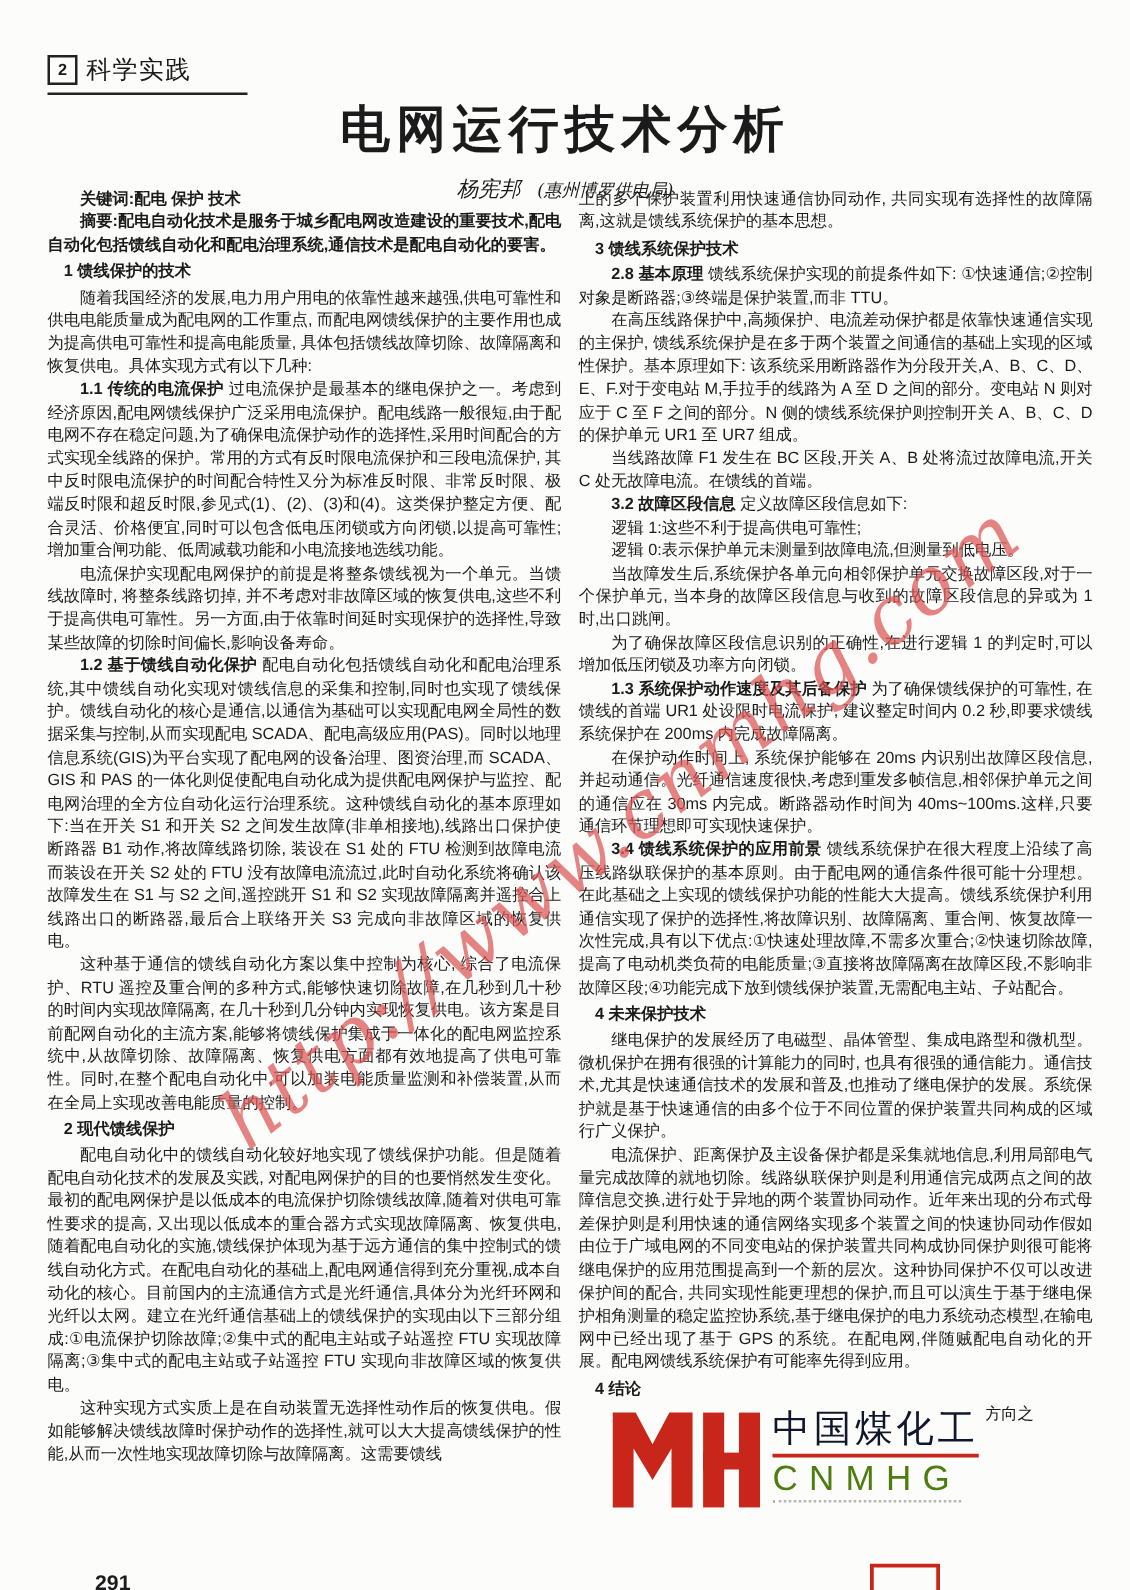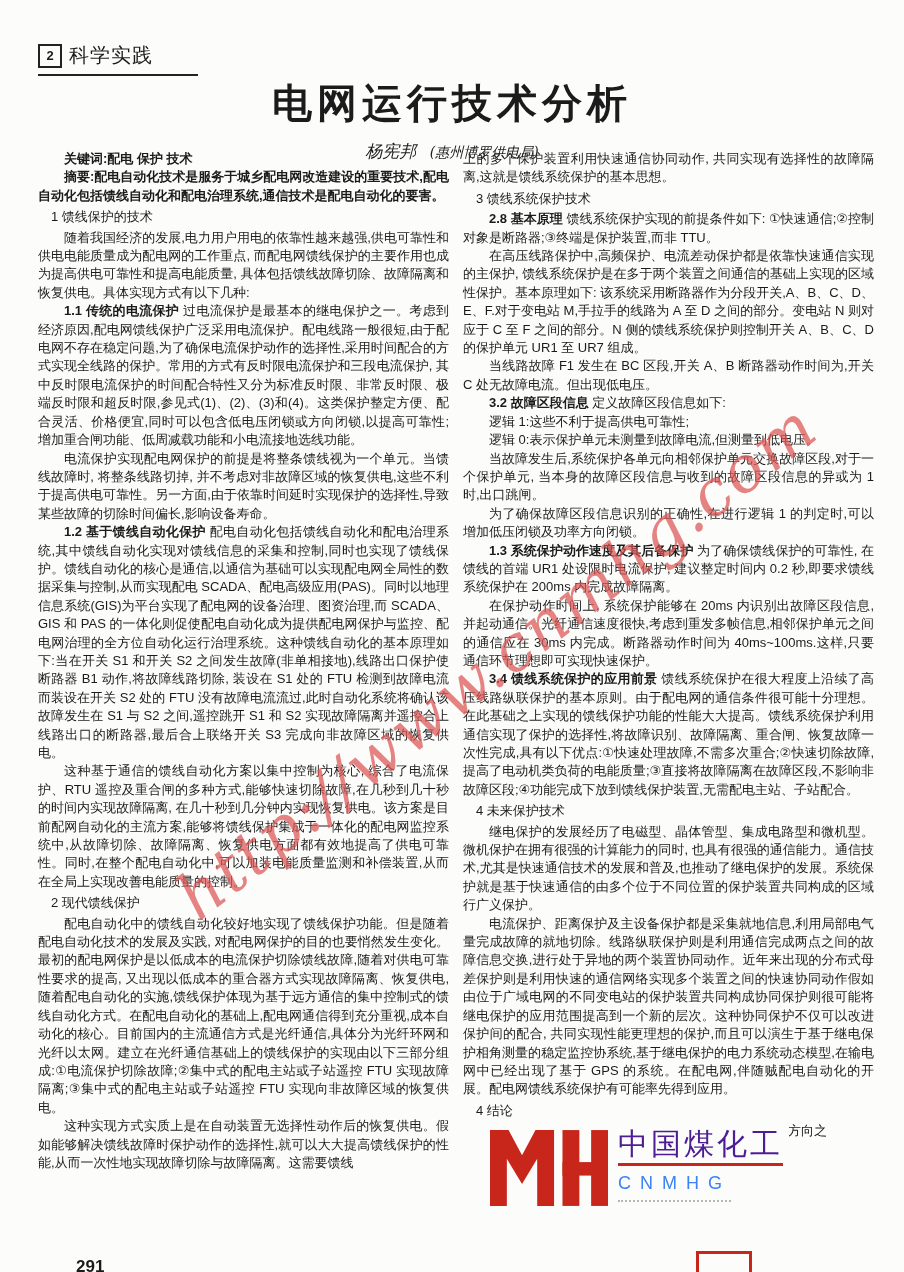--- a/index.html
+++ b/index.html
@@ -18,39 +18,39 @@
   .doc-title{position:absolute;top:76px;left:0;width:100%;text-align:center;margin:0;
     font-size:40px;font-weight:bold;letter-spacing:5px;}
   .author-line{position:absolute;top:140px;left:0;width:100%;text-align:center;
     font-family:"DejaVu Serif","Liberation Serif",serif;font-style:italic;font-size:17px;}
   .author-line .aff{font-size:14px;margin-left:8px;}
   
   .columns{position:absolute;top:150px;left:38px;right:30px;display:flex;gap:14px;}
   .col{width:calc(50% - 7px);font-size:13px;line-height:18.4px;text-align:justify;}
   .blk{text-indent:2em;}
   .blk.cont{text-indent:0;}
-  .blk.heading{font-weight:normal;text-indent:1em;margin:3px 0 2px 0;}
+  .blk.heading{font-weight:bold;text-indent:1em;margin:3px 0 2px 0;}
   .blk.abstract{font-weight:600;}
   .blk.keywords{font-weight:bold;}
   .blk b{font-weight:bold;}
   
   .watermark{
     position:absolute;left:185px;top:868px;z-index:5;white-space:nowrap;
     transform:rotate(-38deg);transform-origin:0 50%;
     font-family:"DejaVu Serif","Liberation Serif",serif;font-style:italic;
     font-size:64px;letter-spacing:2px;color:rgba(221,85,85,0.72);pointer-events:none;
   }
   
   .logo{position:absolute;left:486px;top:1124px;z-index:6;display:flex;align-items:flex-start;
     background:#fcfcfa;padding:4px 6px 2px 4px;}
   .logo svg{display:block;}
   .logo-text{margin-left:10px;}
-  .logo-cn{font-size:30px;color:#4c1d95;letter-spacing:3px;line-height:32px;
+  .logo-cn{font-size:30px;color:#0f172a;letter-spacing:3px;line-height:32px;
     border-bottom:3px solid #c8261a;padding-bottom:3px;}
-  .logo-en{font-size:18px;color:#3b82f6;letter-spacing:9px;line-height:30px;margin-top:2px;
+  .logo-en{font-size:28px;color:#4d7c0f;letter-spacing:9px;line-height:30px;margin-top:2px;
     border-bottom:2px dotted #b5b5b5;display:inline-block;padding-bottom:2px;}
   .stamp-frag{position:absolute;left:696px;top:1251px;width:50px;height:24px;
     border:3px solid #c8261a;z-index:6;background:transparent;}
   
   .page-number{position:absolute;left:76px;top:1257px;font-size:17px;font-weight:bold;}
 </style>
 </head>
 <body>
 
 <div class="page">
@@ -79,21 +79,21 @@
         <div class="blk para">这种基于通信的馈线自动化方案以集中控制为核心, 综合了电流保护、RTU 遥控及重合闸的多种方式,能够快速切除故障,在几秒到几十秒的时间内实现故障隔离, 在几十秒到几分钟内实现恢复供电。该方案是目前配网自动化的主流方案,能够将馈线保护集成于一体化的配电网监控系统中,从故障切除、故障隔离、恢复供电方面都有效地提高了供电可靠性。同时,在整个配电自动化中,可以加装电能质量监测和补偿装置,从而在全局上实现改善电能质量的控制。</div>
         <div class="blk heading">2 现代馈线保护</div>
         <div class="blk para">配电自动化中的馈线自动化较好地实现了馈线保护功能。但是随着配电自动化技术的发展及实践, 对配电网保护的目的也要悄然发生变化。最初的配电网保护是以低成本的电流保护切除馈线故障,随着对供电可靠性要求的提高, 又出现以低成本的重合器方式实现故障隔离、恢复供电,随着配电自动化的实施,馈线保护体现为基于远方通信的集中控制式的馈线自动化方式。在配电自动化的基础上,配电网通信得到充分重视,成本自动化的核心。目前国内的主流通信方式是光纤通信,具体分为光纤环网和光纤以太网。建立在光纤通信基础上的馈线保护的实现由以下三部分组成:①电流保护切除故障;②集中式的配电主站或子站遥控 FTU 实现故障隔离;③集中式的配电主站或子站遥控 FTU 实现向非故障区域的恢复供电。</div>
         <div class="blk para">这种实现方式实质上是在自动装置无选择性动作后的恢复供电。假如能够解决馈线故障时保护动作的选择性,就可以大大提高馈线保护的性能,从而一次性地实现故障切除与故障隔离。这需要馈线</div>
       </div>
     <div class="col" id="col-right">
         <div class="blk cont">上的多个保护装置利用快速通信协同动作, 共同实现有选择性的故障隔离,这就是馈线系统保护的基本思想。</div>
         <div class="blk heading">3 馈线系统保护技术</div>
         <div class="blk para"><b>2.8 基本原理</b> 馈线系统保护实现的前提条件如下: ①快速通信;②控制对象是断路器;③终端是保护装置,而非 TTU。</div>
         <div class="blk para">在高压线路保护中,高频保护、电流差动保护都是依靠快速通信实现的主保护, 馈线系统保护是在多于两个装置之间通信的基础上实现的区域性保护。基本原理如下: 该系统采用断路器作为分段开关,A、B、C、D、E、F.对于变电站 M,手拉手的线路为 A 至 D 之间的部分。变电站 N 则对应于 C 至 F 之间的部分。N 侧的馈线系统保护则控制开关 A、B、C、D 的保护单元 UR1 至 UR7 组成。</div>
-        <div class="blk para">当线路故障 F1 发生在 BC 区段,开关 A、B 断路器动作时间为,开关 C 处无故障电流。但出现低电压。</div>
+        <div class="blk para">当线路故障 F1 发生在 BC 区段,开关 A、B 处将流过故障电流,开关 C 处无故障电流。在馈线的首端。</div>
         <div class="blk para"><b>3.2 故障区段信息</b> 定义故障区段信息如下:</div>
         <div class="blk para">逻辑 1:这些不利于提高供电可靠性;</div>
         <div class="blk para">逻辑 0:表示保护单元未测量到故障电流,但测量到低电压。</div>
         <div class="blk para">当故障发生后,系统保护各单元向相邻保护单元交换故障区段,对于一个保护单元, 当本身的故障区段信息与收到的故障区段信息的异或为 1 时,出口跳闸。</div>
         <div class="blk para">为了确保故障区段信息识别的正确性,在进行逻辑 1 的判定时,可以增加低压闭锁及功率方向闭锁。</div>
         <div class="blk para"><b>1.3 系统保护动作速度及其后备保护</b> 为了确保馈线保护的可靠性, 在馈线的首端 UR1 处设限时电流保护, 建议整定时间内 0.2 秒,即要求馈线系统保护在 200ms 内完成故障隔离。</div>
         <div class="blk para">在保护动作时间上, 系统保护能够在 20ms 内识别出故障区段信息,并起动通信。光纤通信速度很快,考虑到重发多帧信息,相邻保护单元之间的通信应在 30ms 内完成。断路器动作时间为 40ms~100ms.这样,只要通信环节理想即可实现快速保护。</div>
         <div class="blk para"><b>3.4 馈线系统保护的应用前景</b> 馈线系统保护在很大程度上沿续了高压线路纵联保护的基本原则。由于配电网的通信条件很可能十分理想。在此基础之上实现的馈线保护功能的性能大大提高。馈线系统保护利用通信实现了保护的选择性,将故障识别、故障隔离、重合闸、恢复故障一次性完成,具有以下优点:①快速处理故障,不需多次重合;②快速切除故障,提高了电动机类负荷的电能质量;③直接将故障隔离在故障区段,不影响非故障区段;④功能完成下放到馈线保护装置,无需配电主站、子站配合。</div>
         <div class="blk heading">4 未来保护技术</div>
         <div class="blk para">继电保护的发展经历了电磁型、晶体管型、集成电路型和微机型。微机保护在拥有很强的计算能力的同时, 也具有很强的通信能力。通信技术,尤其是快速通信技术的发展和普及,也推动了继电保护的发展。系统保护就是基于快速通信的由多个位于不同位置的保护装置共同构成的区域行广义保护。</div>

